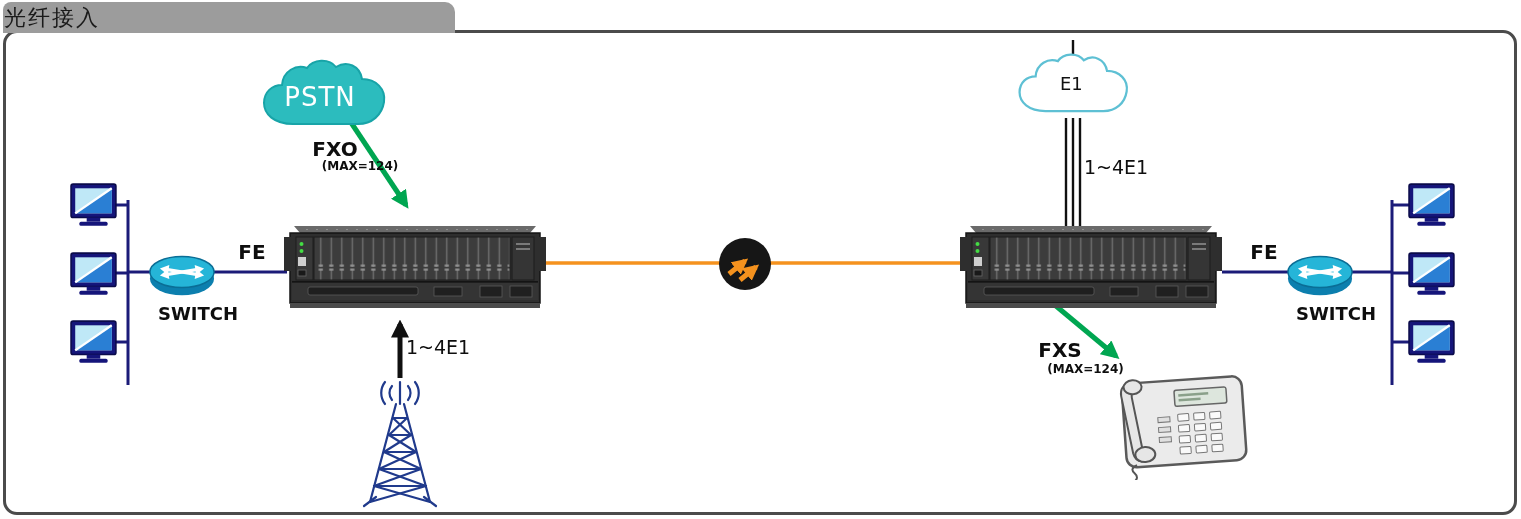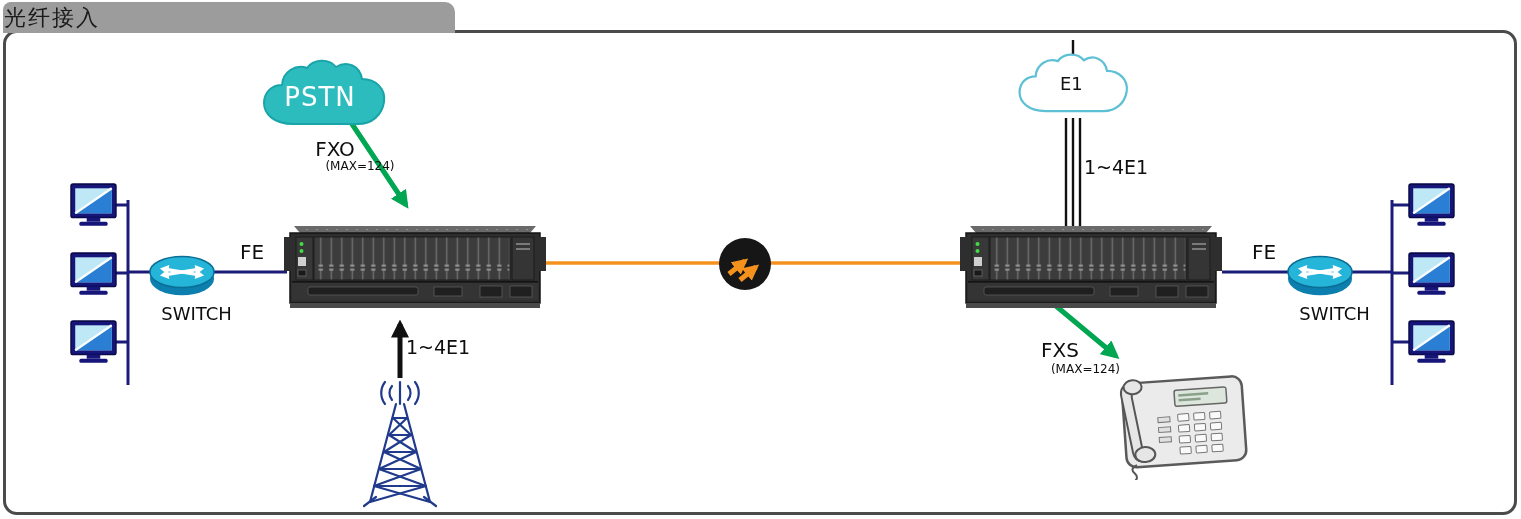--- a/index.html
+++ b/index.html
@@ -14,21 +14,21 @@
   *{margin:0;padding:0;box-sizing:border-box;}
   html,body{width:1521px;height:519px;}
   body{background:#fff;font-family:"DejaVu Sans","Liberation Sans",sans-serif;color:#111;}
   .canvas{position:relative;width:1521px;height:519px;background:#fff;overflow:hidden;}
   .frame{position:absolute;left:3px;top:30px;width:1514px;height:485px;border:3px solid var(--frame-gray);border-radius:14px;z-index:0;}
   .title-tab{position:absolute;left:3px;top:2px;width:452px;height:31px;background:var(--tab-gray);border-radius:8px 10px 0 0;display:flex;align-items:flex-end;padding-left:1px;z-index:4;}
   .title-tab .title-text{font-size:22px;color:#1a1a1a;letter-spacing:2px;}
   .connectors{position:absolute;left:0;top:0;z-index:1;}
   .icon{position:absolute;z-index:2;}
   .lbl{position:absolute;z-index:3;color:#0e0e0e;white-space:nowrap;}
-  .lbl.center{text-align:center;}
+  .lbl.center{text-align:center;font-weight:bold;}
   .fs20{font-size:20px;}
   .fs19{font-size:19px;text-align:right;}
   .fs18{font-size:18px;padding-left:28px;}
   .fs17{font-size:12px;margin-left:26px;}
   .navy-line{stroke:var(--line-navy);stroke-width:3;}
   .fiber-line{stroke:var(--fiber-orange);stroke-width:3.5;}
   .e1-line{stroke:#101010;stroke-width:2.4;}
   .green-arrow{stroke:var(--arrow-green);stroke-width:5;}
   .black-arrow{stroke:#101010;stroke-width:5;}
   .mk-green{fill:var(--arrow-green);}

